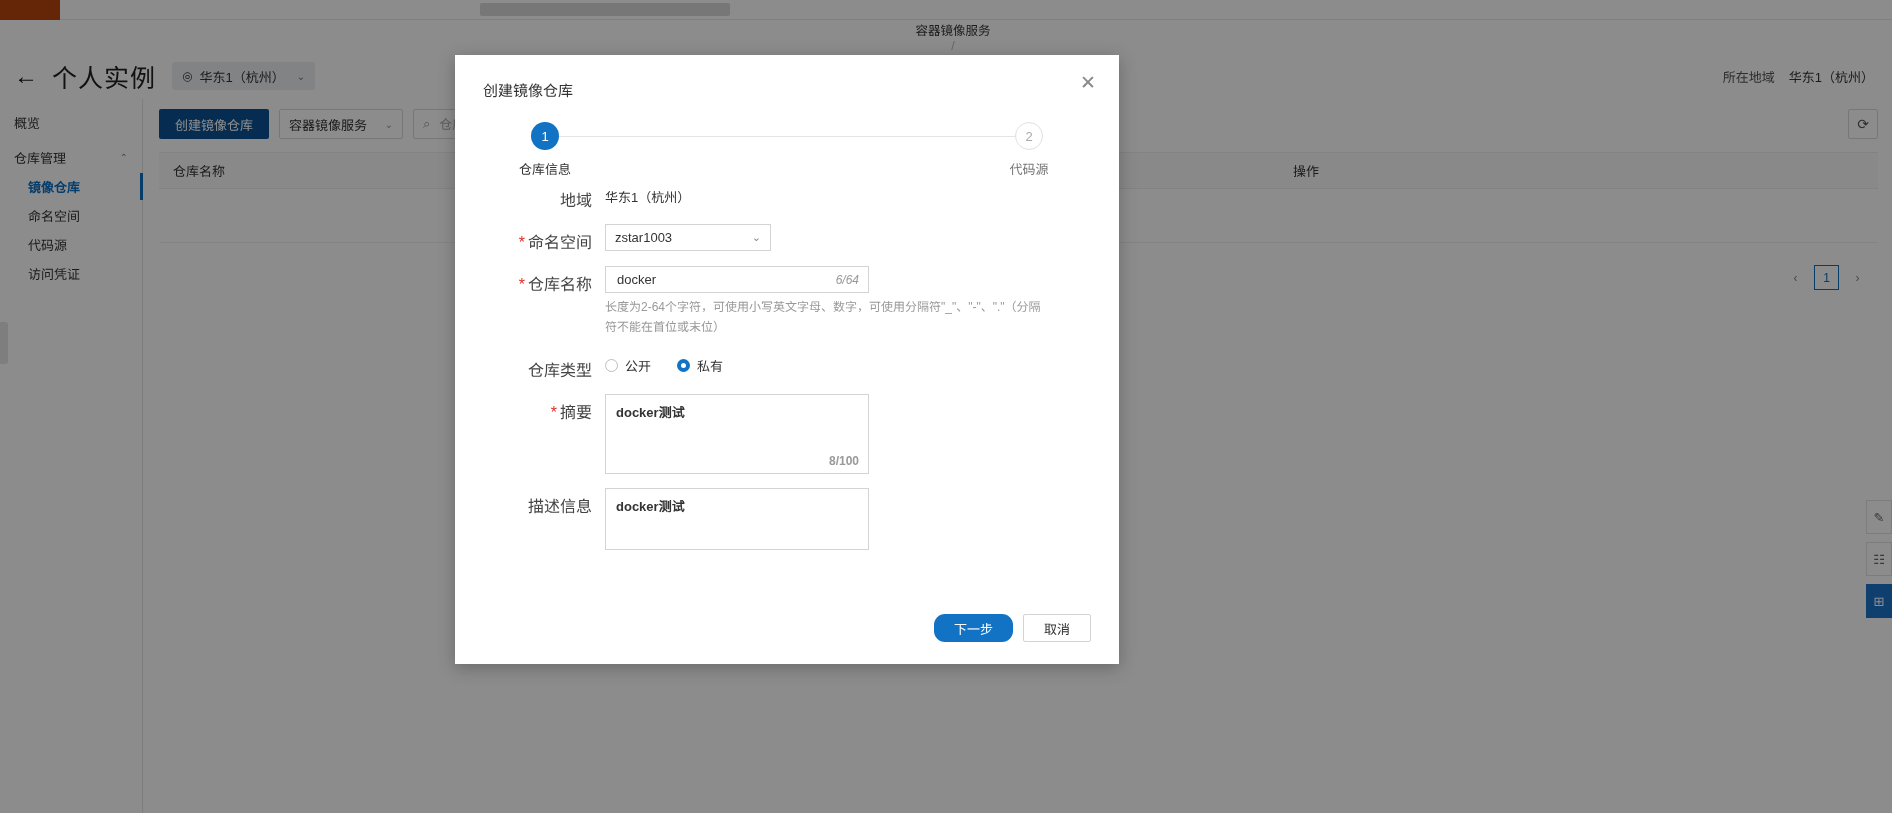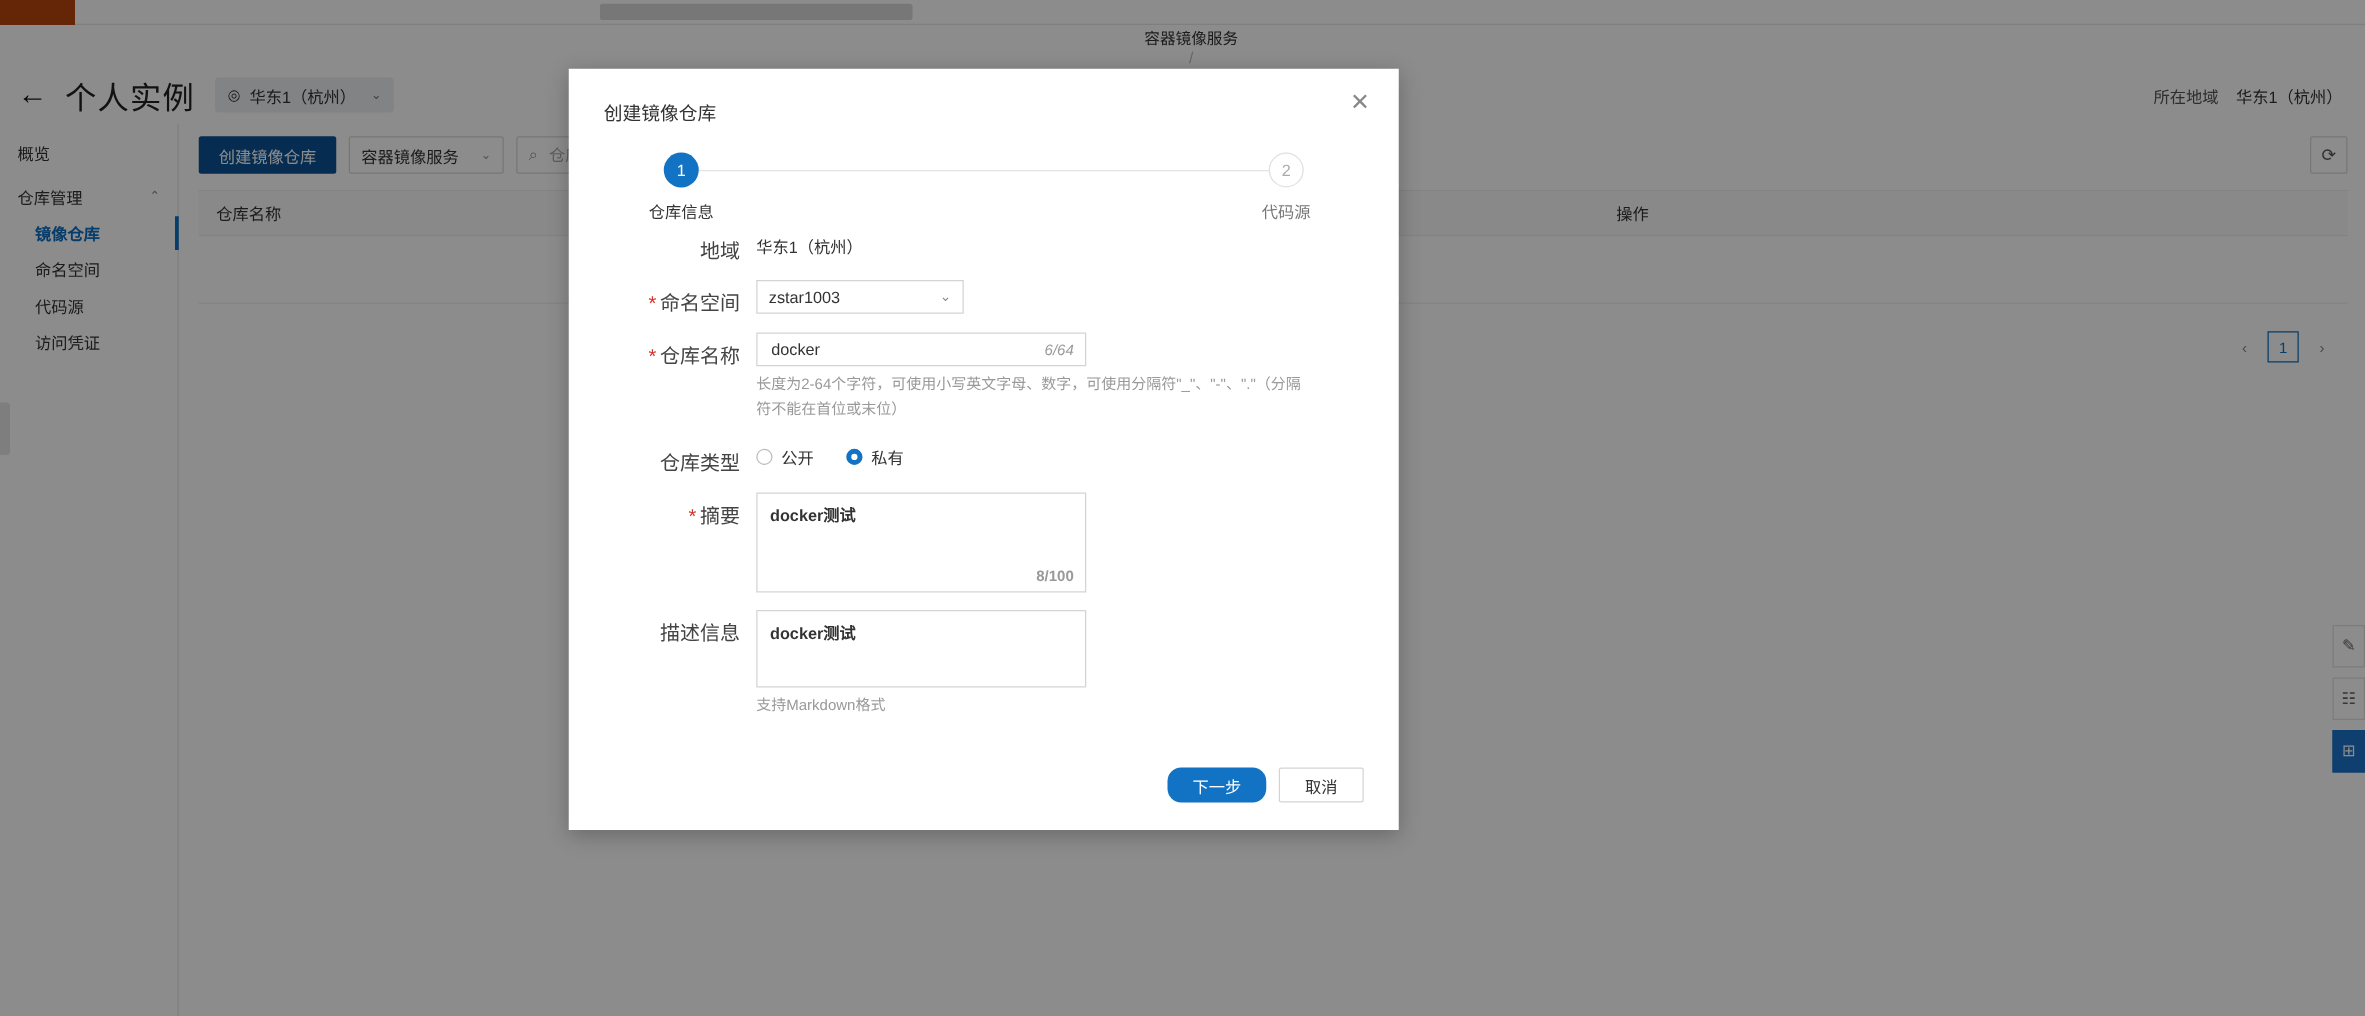--- a/index.html
+++ b/index.html
@@ -432,21 +432,20 @@
         </div>
       </div>
     </div>
 
     <div class="row" style="margin-top:14px">
       <div class="lbl">描述信息</div>
       <div class="fld">
         <div class="ta-wrap desc">
           <div class="ta-text">docker测试</div>
         </div>
-        <div class="hint">支持Markdown格式</div>
       </div>
     </div>
   </div>
 
   <div class="modal-foot">
     <button class="btn-next">下一步</button>
     <button class="btn-cancel">取消</button>
   </div>
 </div>
 

